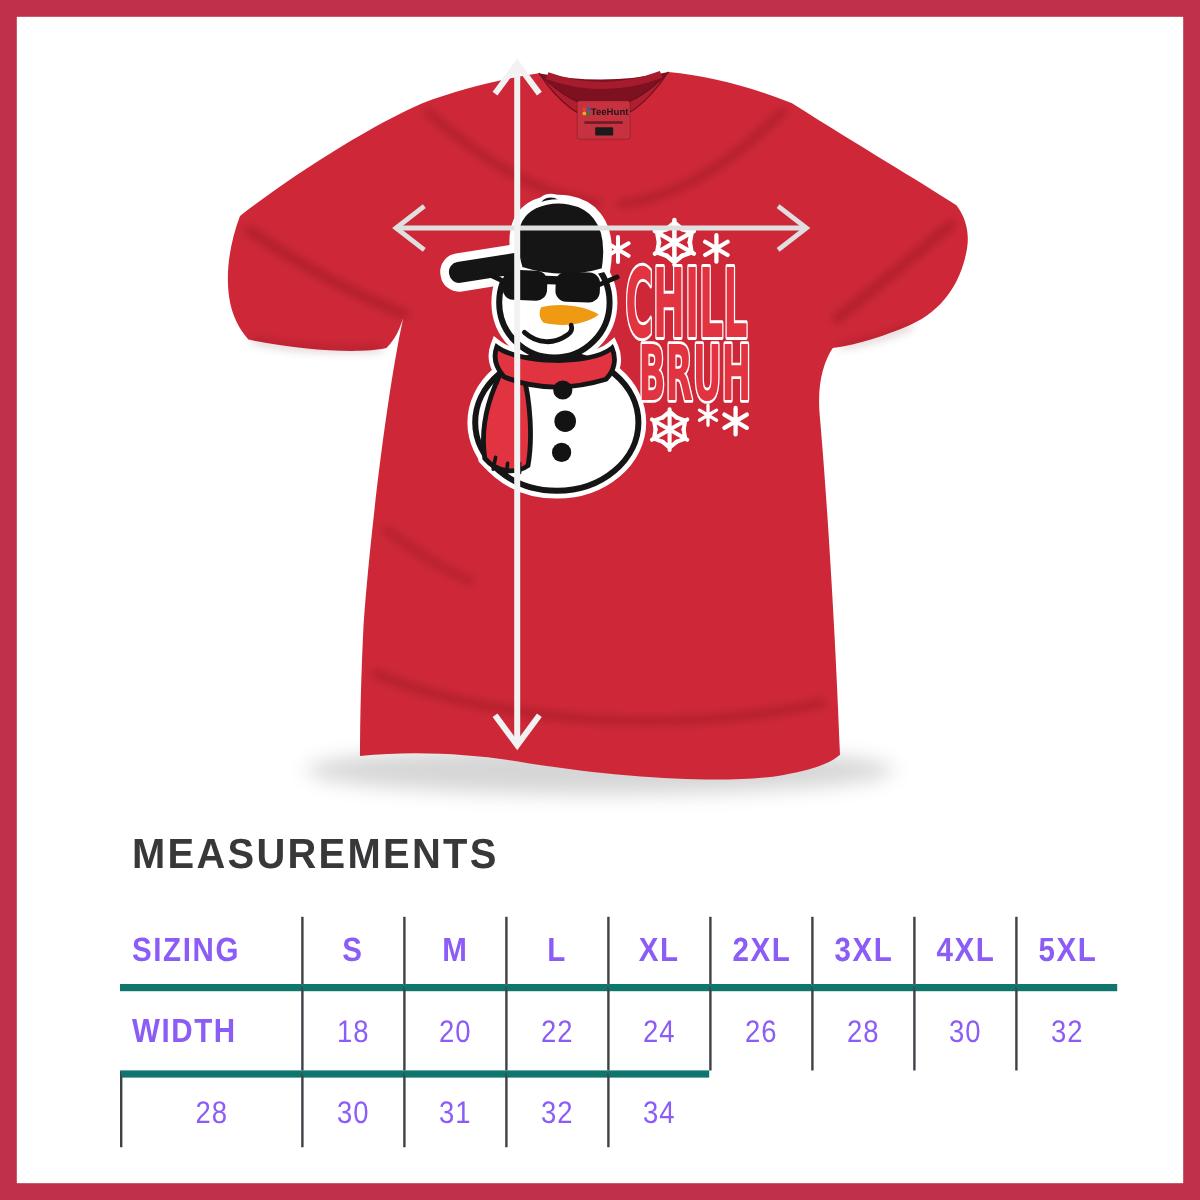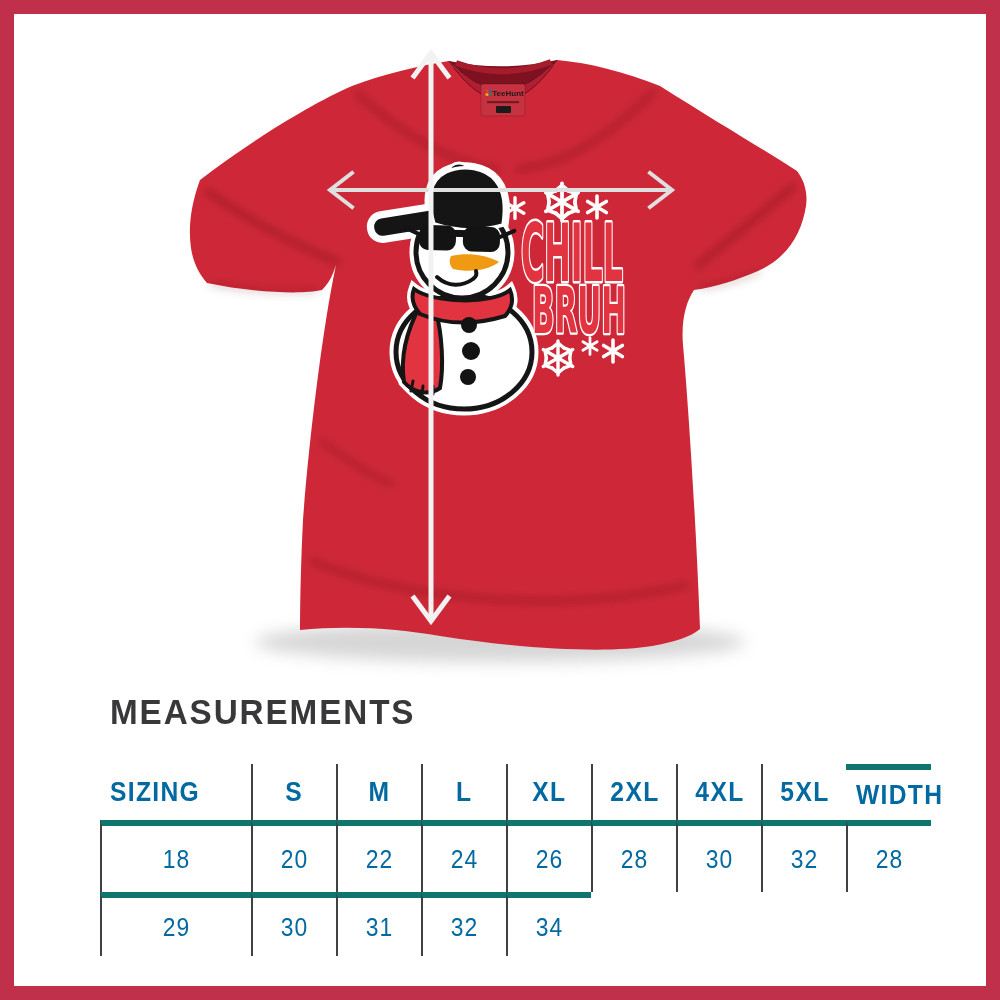--- a/index.html
+++ b/index.html
@@ -18,21 +18,21 @@
     position:absolute;left:110px;top:692px;
     font-size:35px;font-weight:bold;letter-spacing:2px;color:#38383A;
     transform:scaleX(.95);transform-origin:left center;white-space:nowrap;z-index:5;
   }
   .size-table{
     position:absolute;left:100px;top:764px;z-index:5;
     display:grid;
     grid-template-columns:151px repeat(8,85px);
     grid-template-rows:56px 72px 64px;
   }
-  .cell{display:flex;align-items:center;justify-content:center;color:#0369a1;box-sizing:border-box;}
+  .cell{display:flex;align-items:center;justify-content:center;color:#8b5cf6;box-sizing:border-box;}
   .cell > span{display:inline-block;transform:scaleX(.88);transform-origin:center;white-space:nowrap;}
   .cell.labelcol{justify-content:flex-start;padding-left:10px;}
   .cell.labelcol > span{transform-origin:left center;}
   .cell:not(.labelcol){border-left:2px solid #3E4145;}
   .cell.rtop{border-top:6px solid #0f766e;}
   .cell.th > span, .cell.rowlabel > span{font-weight:bold;font-size:28px;letter-spacing:1.5px;}
   .cell.val > span{font-size:26px;font-weight:500;letter-spacing:1px;}
 </style>
 </head>
 <body>
@@ -200,20 +200,23 @@
     <div class="cell th">
       <span>L</span>
     </div>
     <div class="cell th">
       <span>XL</span>
     </div>
     <div class="cell th">
       <span>2XL</span>
     </div>
     <div class="cell th">
+      <span>3XL</span>
+    </div>
+    <div class="cell th">
       <span>4XL</span>
     </div>
     <div class="cell th">
       <span>5XL</span>
     </div>
     <div class="cell rowlabel labelcol rtop">
       <span>WIDTH</span>
     </div>
     <div class="cell val rtop">
       <span>18</span>
@@ -236,23 +239,20 @@
     <div class="cell val rtop">
       <span>30</span>
     </div>
     <div class="cell val rtop">
       <span>32</span>
     </div>
     <div class="cell val rtop">
       <span>28</span>
     </div>
     <div class="cell val rtop">
-      <span>29</span>
-    </div>
-    <div class="cell val rtop">
       <span>30</span>
     </div>
     <div class="cell val rtop">
       <span>31</span>
     </div>
     <div class="cell val rtop">
       <span>32</span>
     </div>
     <div class="cell val rtop">
       <span>34</span>

